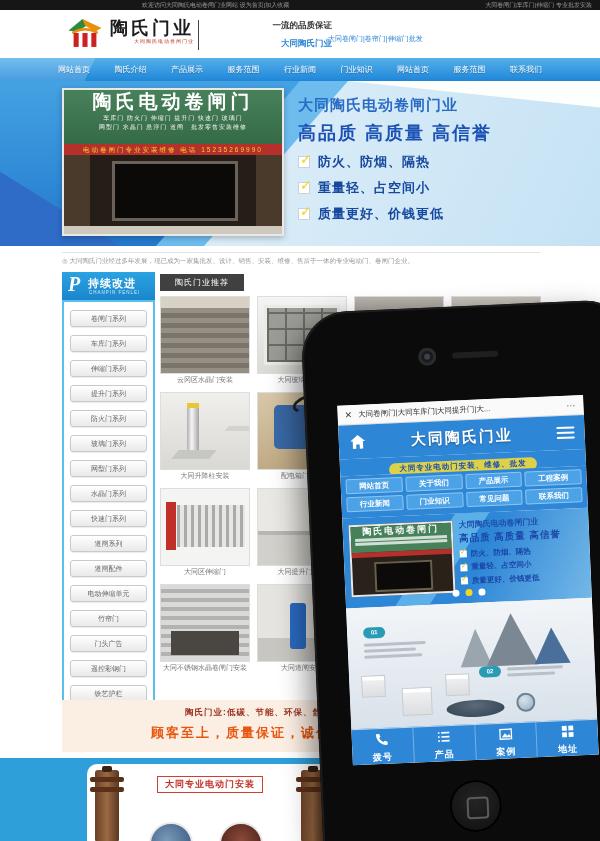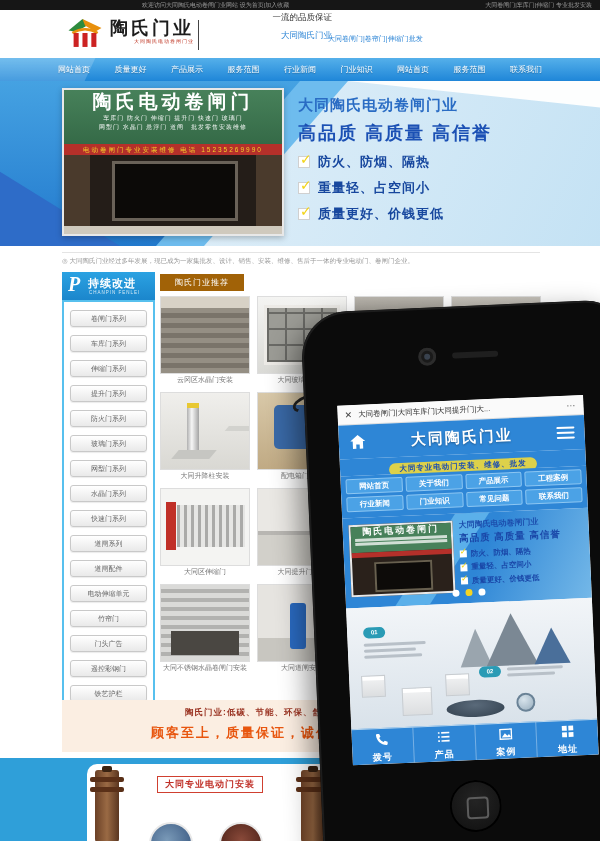--- a/index.html
+++ b/index.html
@@ -12,21 +12,21 @@
   #topbar .tleft{position:absolute;left:142px;top:0;}
   #topbar .tright{position:absolute;right:8px;top:0;}
 
   
   #header{left:0;top:10px;width:600px;height:64px;background:#fff;text-align:right;}
   #logo{left:66px;top:6px;width:38px;height:34px;}
   #logoText{left:110px;top:8px;}
   #logoText .lt1{font-size:18px;font-weight:bold;color:#1c1c1c;letter-spacing:3px;line-height:20px;}
   #logoText .lt2{font-size:5px;color:#c03a28;letter-spacing:1px;}
   #hdivider{left:198px;top:10px;width:1px;height:30px;background:#444;}
-  #slogans{left:212px;top:2px;width:120px;}
+  #slogans{left:212px;top:10px;width:120px;font-weight:bold;}
   #slogans .s1{font-size:8.5px;color:#333;}
   #slogans .s2{font-size:8.5px;color:#2e86d6;margin:6px 0 0 26px;}
   #hmid{left:328px;top:24px;font-size:7px;color:#2e86d6;}
   #hphone{left:432px;top:16px;display:flex;align-items:center;}
   #hphone .plabel{font-size:10px;color:#333;margin-left:4px;}
   #hphone .pnum{font-size:15px;font-weight:bold;color:#111;letter-spacing:.5px;}
 
   
   #nav{left:0;top:58px;width:600px;height:23px;background:linear-gradient(180deg,#55b0ea,#1f86d8);overflow:hidden;}
   #nav .navhl{position:absolute;left:-20px;top:0;width:110px;height:23px;background:rgba(255,255,255,.18);transform:skewX(-25deg);}
@@ -65,21 +65,21 @@
 
   
   #sideHead{left:62px;top:272px;width:93px;height:28px;background:linear-gradient(180deg,#2ba2e2,#1b86cc);color:#fff;overflow:hidden;}
   #sideHead .pP{position:absolute;left:6px;top:1px;font-size:20px;font-weight:900;font-family:"Liberation Serif",serif;font-style:italic;}
   #sideHead .pT{position:absolute;left:26px;top:4px;font-size:11px;font-weight:bold;letter-spacing:1px;}
   #sideHead .pS{position:absolute;left:27px;top:18px;font-size:4.5px;letter-spacing:1px;opacity:.8;}
   #sideList{left:62px;top:300px;width:93px;height:420px;border:2px solid #57c0ee;background:#fff;padding:8px 6px;}
   .scat{height:17px;line-height:16px;margin-bottom:8px;border:1px solid #c9c9c9;border-radius:3px;background:linear-gradient(180deg,#fff,#e9e9e9);font-size:7px;color:#666;text-align:center;box-shadow:0 1px 1px rgba(0,0,0,.08);cursor:pointer;white-space:nowrap;overflow:hidden;}
 
   
-  #prodTab{left:160px;top:274px;width:84px;height:17px;background:#a16207;color:#fff;font-size:8px;text-align:center;line-height:17px;letter-spacing:1px;}
+  #prodTab{left:160px;top:274px;width:84px;height:17px;background:#404040;color:#fff;font-size:8px;text-align:center;line-height:17px;letter-spacing:1px;}
   #prodGrid{left:160px;top:296px;width:384px;display:grid;grid-template-columns:repeat(4,90px);column-gap:7px;row-gap:6px;}
   .pcell{width:90px;cursor:pointer;}
   .pimg{height:78px;border:1px solid #ddd;position:relative;overflow:hidden;}
   .pcap{font-size:7px;color:#777;text-align:center;height:12px;line-height:12px;white-space:nowrap;overflow:hidden;}
   .ph-store{background:linear-gradient(180deg,#d8d2c6 0 15%,rgba(0,0,0,0) 15%),repeating-linear-gradient(0deg,#958f84 0 5px,#7a746a 5px 10px);}
   .ph-window{background:linear-gradient(#f4f4f2,#dadad6);}
   .ph-window::before{content:"";position:absolute;inset:8px 6px;border:3px solid #eceae6;background:repeating-linear-gradient(90deg,#6a6a66 0 2px,rgba(0,0,0,0) 2px 18px),repeating-linear-gradient(0deg,#6a6a66 0 2px,rgba(0,0,0,0) 2px 16px),#9c9c96;}
   .ph-door{background:linear-gradient(#b8b4ac,#57534b);}
   .ph-door2{background:linear-gradient(#c6c2ba,#8a867e);}
   .ph-bollard{background:linear-gradient(#f0efec,#d9d8d3);}
@@ -198,21 +198,21 @@
       <div class="s1">一流的品质保证</div>
       <div class="s2">大同陶氏门业</div>
     </div>
     <div class="ab" id="hmid">大同卷闸门|卷帘门|伸缩门批发</div>
   </div>
 
   <div class="ab" id="nav">
     <div class="navhl"></div>
     <ul>
       <li>网站首页</li>
-      <li>质量更好</li>
+      <li>陶氏介绍</li>
       <li>产品展示</li>
       <li>服务范围</li>
       <li>行业新闻</li>
       <li>门业知识</li>
       <li>网站首页</li>
       <li>服务范围</li>
       <li>联系我们</li>
     </ul>
   </div>
 

